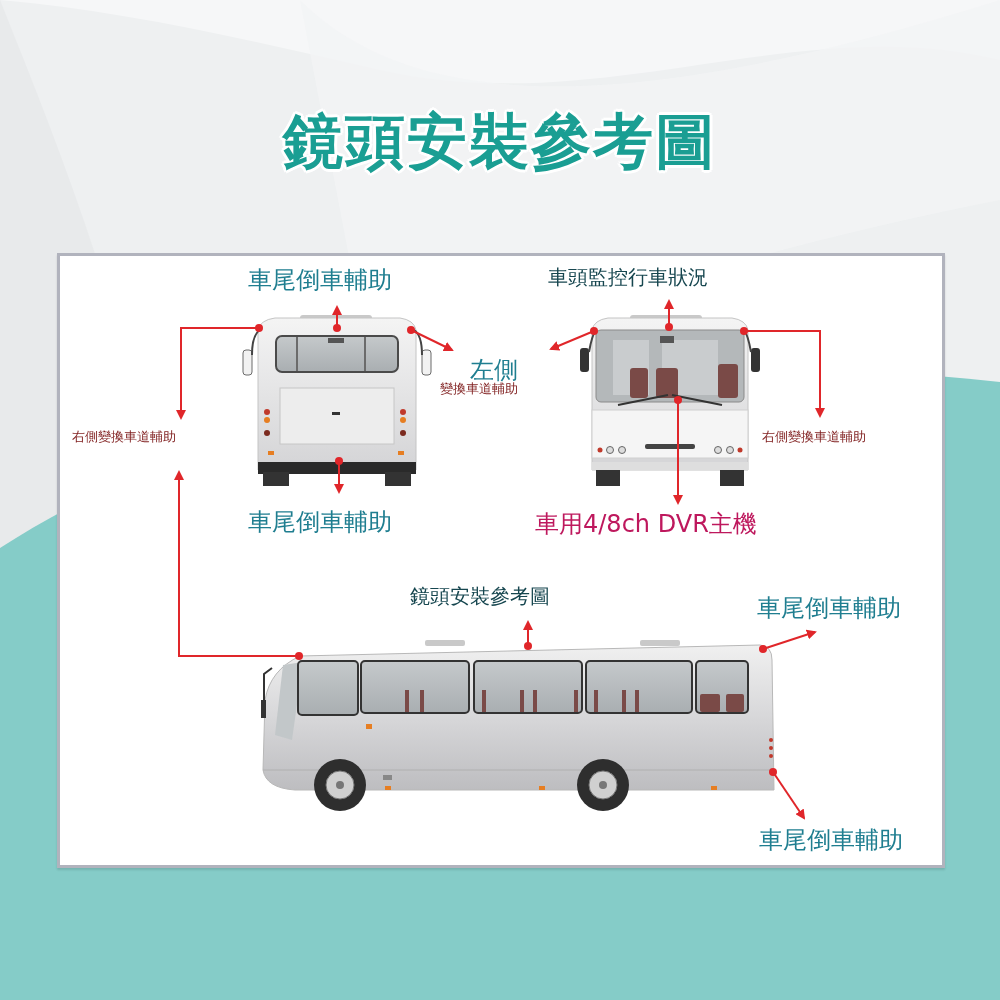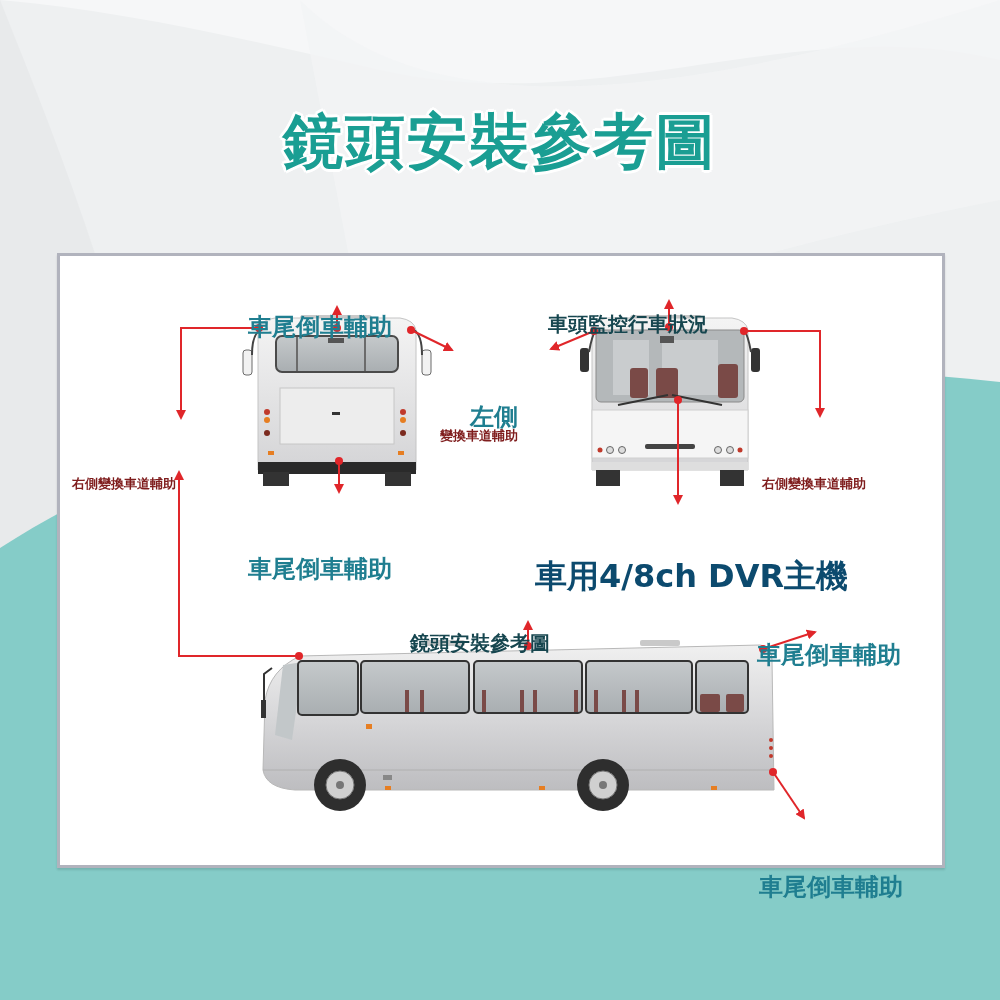--- a/index.html
+++ b/index.html
@@ -19,28 +19,27 @@
                    2px 2px 0 #fff, -2px -2px 0 #fff, 2px -2px 0 #fff, -2px 2px 0 #fff;
     }
     .card {
       position: absolute; left: 57px; top: 253px; width: 888px; height: 615px;
       background: #ffffff;
       border: 3px solid #b1b3bd;
       box-shadow: 0 2px 2px rgba(0,0,0,0.12);
     }
     .diagram { position: absolute; left: 0; top: 0; width: 1000px; height: 1000px; }
     .lbl {
-      position: absolute; white-space: nowrap; font-weight: bold;
+      position: absolute; white-space: nowrap; font-weight: normal;
       font-family: "DejaVu Sans", "Liberation Sans", sans-serif;
-      margin-top: 47px;
     }
     .lbl.big { font-size: 24px; color: #1f7e90; }
     .lbl.dark { font-size: 20px; color: #16464f; }
     .lbl.small { font-size: 13px; color: #7f1d1d; }
-    .lbl.orange { font-size: 32px; color: #0c4a6e; }
+    .lbl.orange { font-size: 24px; color: #be185d; }
   </style>
 </head>
 <body>
 
 <svg class="bg" viewBox="0 0 1000 1000" xmlns="http://www.w3.org/2000/svg">
   <rect width="1000" height="1000" fill="#eef0f1"></rect>
   <path d="M0 0 L1000 0 L1000 60 C 800 10, 600 120, 380 70 C 250 40, 120 10, 0 0 Z" fill="#f6f7f8"></path>
   <path d="M300 0 C 420 120, 650 110, 1000 0 L1000 200 C 700 260, 500 330, 380 420 Z" fill="#f3f4f5" opacity="0.8"></path>
   <path d="M0 0 C 60 150, 120 300, 160 500 L0 560 Z" fill="#e4e6e8" opacity="0.6"></path>
   <path d="M0 548 C 200 420, 500 330, 1000 382 L1000 1000 L0 1000 Z" fill="#85ccc8"></path>

